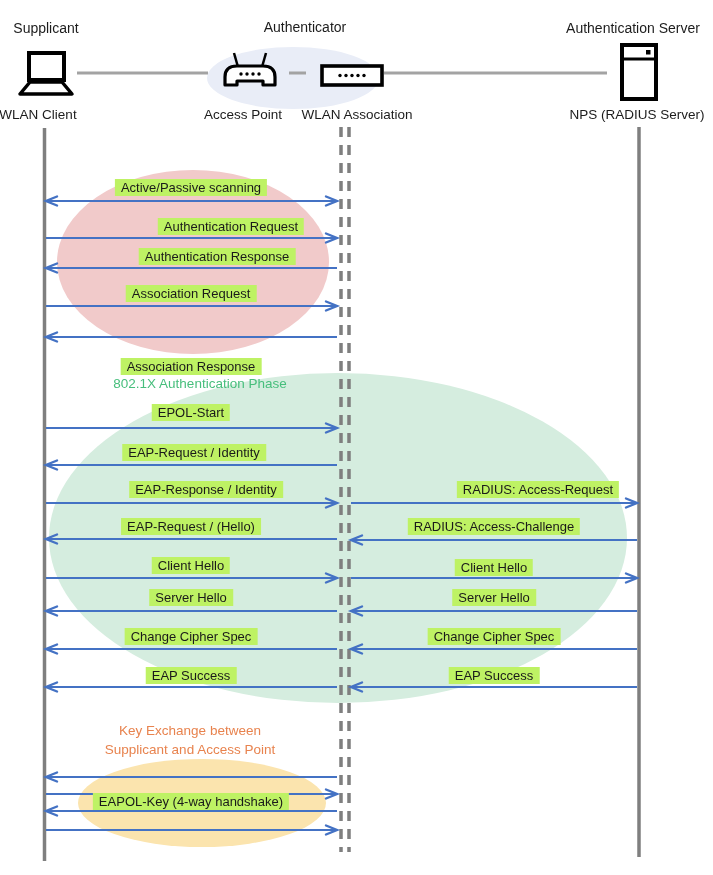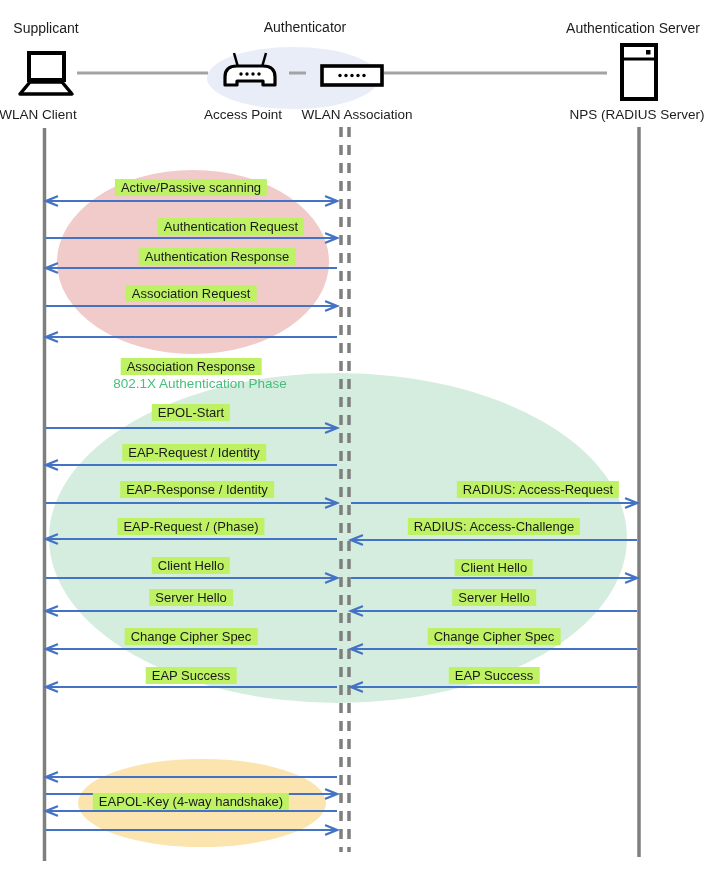--- a/index.html
+++ b/index.html
@@ -182,32 +182,34 @@
     <line x1="4" y1="16" x2="34" y2="16" stroke="#000" stroke-width="3"></line>
     <rect x="26" y="7" width="4.5" height="4.5" fill="#000"></rect>
   </svg>
 
   <div class="dev-label" style="left:38px;top:107px">WLAN Client</div>
   <div class="dev-label" style="left:243px;top:107px">Access Point</div>
   <div class="dev-label" style="left:357px;top:107px">WLAN Association</div>
   <div class="dev-label" style="left:637px;top:107px">NPS (RADIUS Server)</div>
 
   <div class="phase-title" style="left: 200px; top: 375px; color: rgb(71, 190, 124);">802.1X Authentication Phase</div>
+  <div class="phase-title" style="left: 190px; top: 722px; color: rgb(232, 131, 78);">Key Exchange between
+Supplicant and Access Point</div>
 
   <div id="labels">
       <div class="msg-label" style="left: 191px; top: 179px;">Active/Passive scanning</div>
       <div class="msg-label" style="left: 194px; top: 218px; margin-left: 37px;">Authentication Request</div>
       <div class="msg-label" style="left: 191px; top: 248px; margin-left: 26px;">Authentication Response</div>
       <div class="msg-label" style="left: 191px; top: 285px;">Association Request</div>
       <div class="msg-label" style="left: 191px; top: 316px; margin-top: 42px;">Association Response</div>
       <div class="msg-label" style="left: 191px; top: 404px;">EPOL-Start</div>
       <div class="msg-label" style="left: 194px; top: 444px;">EAP-Request / Identity</div>
-      <div class="msg-label" style="left: 197px; top: 481px;">EAP-Response / Identity</div>
+      <div class="msg-label" style="left: 206px; top: 481px;">EAP-Response / Identity</div>
       <div class="msg-label" style="left: 494px; top: 481px; margin-left: 44px;">RADIUS: Access-Request</div>
-      <div class="msg-label" style="left: 191px; top: 518px;">EAP-Request / (Phase)</div>
+      <div class="msg-label" style="left: 191px; top: 518px;">EAP-Request / (Hello)</div>
       <div class="msg-label" style="left: 494px; top: 518px;">RADIUS: Access-Challenge</div>
       <div class="msg-label" style="left: 191px; top: 557px;">Client Hello</div>
       <div class="msg-label" style="left: 494px; top: 559px;">Client Hello</div>
       <div class="msg-label" style="left: 191px; top: 589px;">Server Hello</div>
       <div class="msg-label" style="left: 494px; top: 589px;">Server Hello</div>
       <div class="msg-label" style="left: 191px; top: 628px;">Change Cipher Spec</div>
       <div class="msg-label" style="left: 494px; top: 628px;">Change Cipher Spec</div>
       <div class="msg-label" style="left: 191px; top: 667px;">EAP Success</div>
       <div class="msg-label" style="left: 494px; top: 667px;">EAP Success</div>
       <div class="msg-label" style="left: 191px; top: 793px;">EAPOL-Key (4-way handshake)</div>

